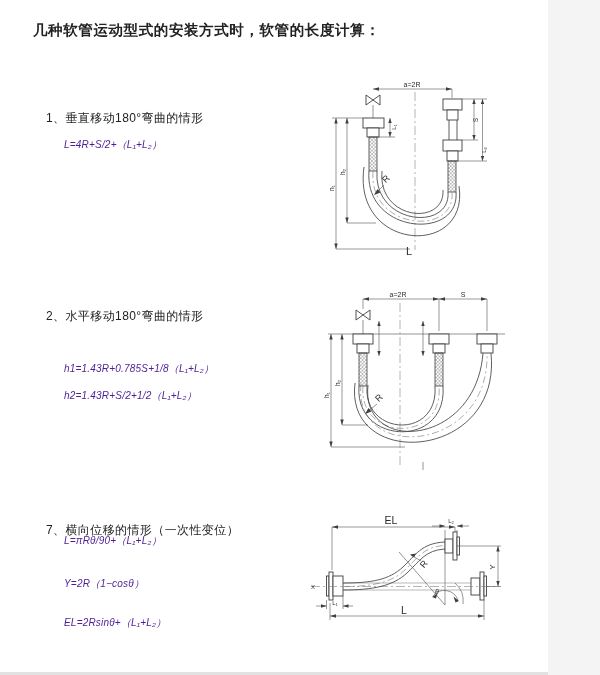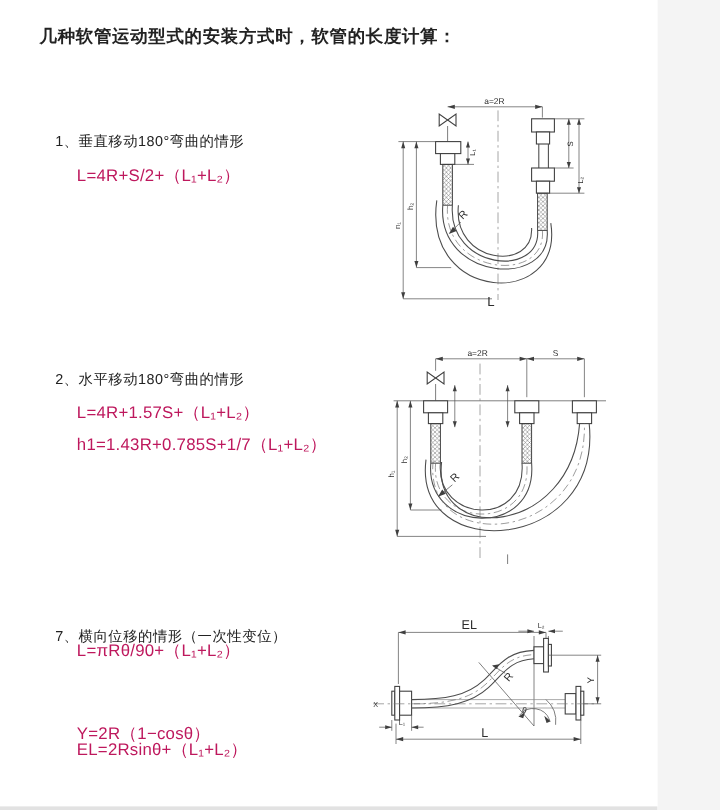--- a/index.html
+++ b/index.html
@@ -1,24 +1,24 @@
 <!DOCTYPE html>
 <html><head>
 <meta charset="utf-8">
 <style>
   html,body{margin:0;padding:0;background:#f4f4f4;}
   .page{position:relative;width:548px;height:675px;background:#ffffff;overflow:hidden;
         font-family:"Liberation Sans","DejaVu Sans",sans-serif;color:#222;}
   .page-edge{position:absolute;left:0;right:0;bottom:0;height:3px;background:#e2e2e2;}
   .title{position:absolute;left:33px;top:21px;font-size:14.5px;font-weight:600;letter-spacing:.6px;white-space:nowrap;}
   .heading{position:absolute;left:46px;font-size:12px;font-weight:400;letter-spacing:.4px;white-space:nowrap;}
-  .formula{position:absolute;left:64px;font-size:14px;color:#be185d;letter-spacing:.2px;white-space:nowrap;}
+  .formula{position:absolute;left:64px;font-size:10px;color:#4c1d95;letter-spacing:.2px;white-space:nowrap;font-style:italic;}
   .h1{top:110px}.f1a{top:138px}.f1b{top:166px}.f1c{top:194px}
   .h2{top:308px}.f2a{top:335px}.f2b{top:362px}.f2c{top:389px}
-  .h3{top:522px}.f3a{top:534px}.f3b{top:603px}.f3c{top:616px}
+  .h3{top:522px}.f3a{top:534px}.f3b{top:577px}.f3c{top:616px}
   svg.diagram{position:absolute;}
   .d1{left:330px;top:70px;}
   .d2{left:310px;top:283px;}
   .d3{left:303px;top:505px;}
   .ln{stroke:#4d4d4d;fill:none;stroke-width:0.9;}
   .thin{stroke:#5a5a5a;fill:none;stroke-width:0.65;}
   .ghost{stroke:#8a8a8a;fill:none;stroke-width:0.6;}
   .fit{fill:#ffffff;stroke:#3f3f3f;stroke-width:0.9;}
   .dim{stroke:#555;fill:none;stroke-width:0.6;}
   .cl{stroke:#777;fill:none;stroke-width:0.55;stroke-dasharray:9 3 2 3;}
@@ -126,22 +126,22 @@
     <g>
       <text class="lbl" transform="rotate(-45 58 111)" x="58" y="111" text-anchor="middle" font-size="9">R</text>
       <line class="thin" x1="54" y1="115" x2="45" y2="124"></line>
       <polygon class="arr" points="44,125 50.5,122.5 47.5,119"></polygon>
     </g>
 
     <text class="lbl" x="76" y="185" font-size="11">L</text>
   </svg>
 
   <div class="heading h2">2、水平移动180°弯曲的情形</div>
-  <div class="formula f2a">L=4R+1.57S+（L₁+L₂）</div>
-  <div class="formula f2b">h1=1.43R+0.785S+1/7（L₁+L₂）</div>
+  <div class="formula f2b">h1=1.43R+0.785S+1/8（L₁+L₂）</div>
+  <div class="formula f2c">h2=1.43R+S/2+1/2（L₁+L₂）</div>
 
   <svg class="diagram d2" width="290" height="190" viewBox="0 0 290 190">
     <defs>
       <pattern id="braid2" patternUnits="userSpaceOnUse" width="3.5" height="3.5">
         <path d="M0,3.5 L3.5,0 M0,0 L3.5,3.5" stroke="#777" stroke-width="0.45" fill="none"></path>
       </pattern>
     </defs>
 
     <g>
       <line class="dim" x1="53" y1="16" x2="177" y2="16"></line>

